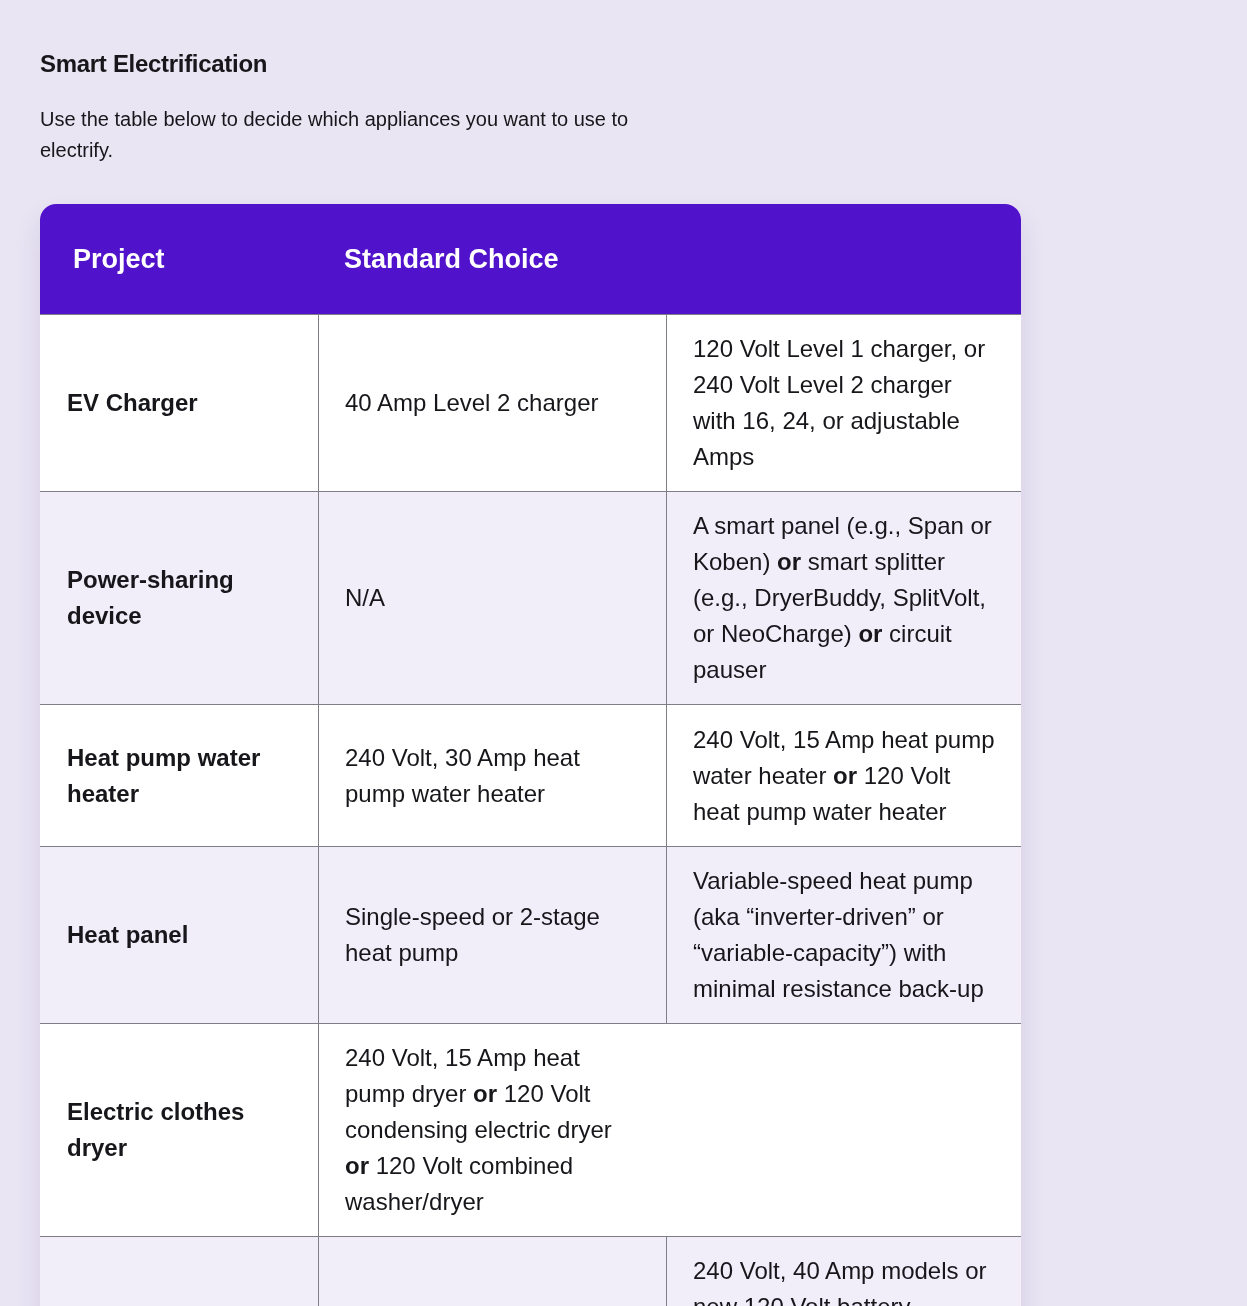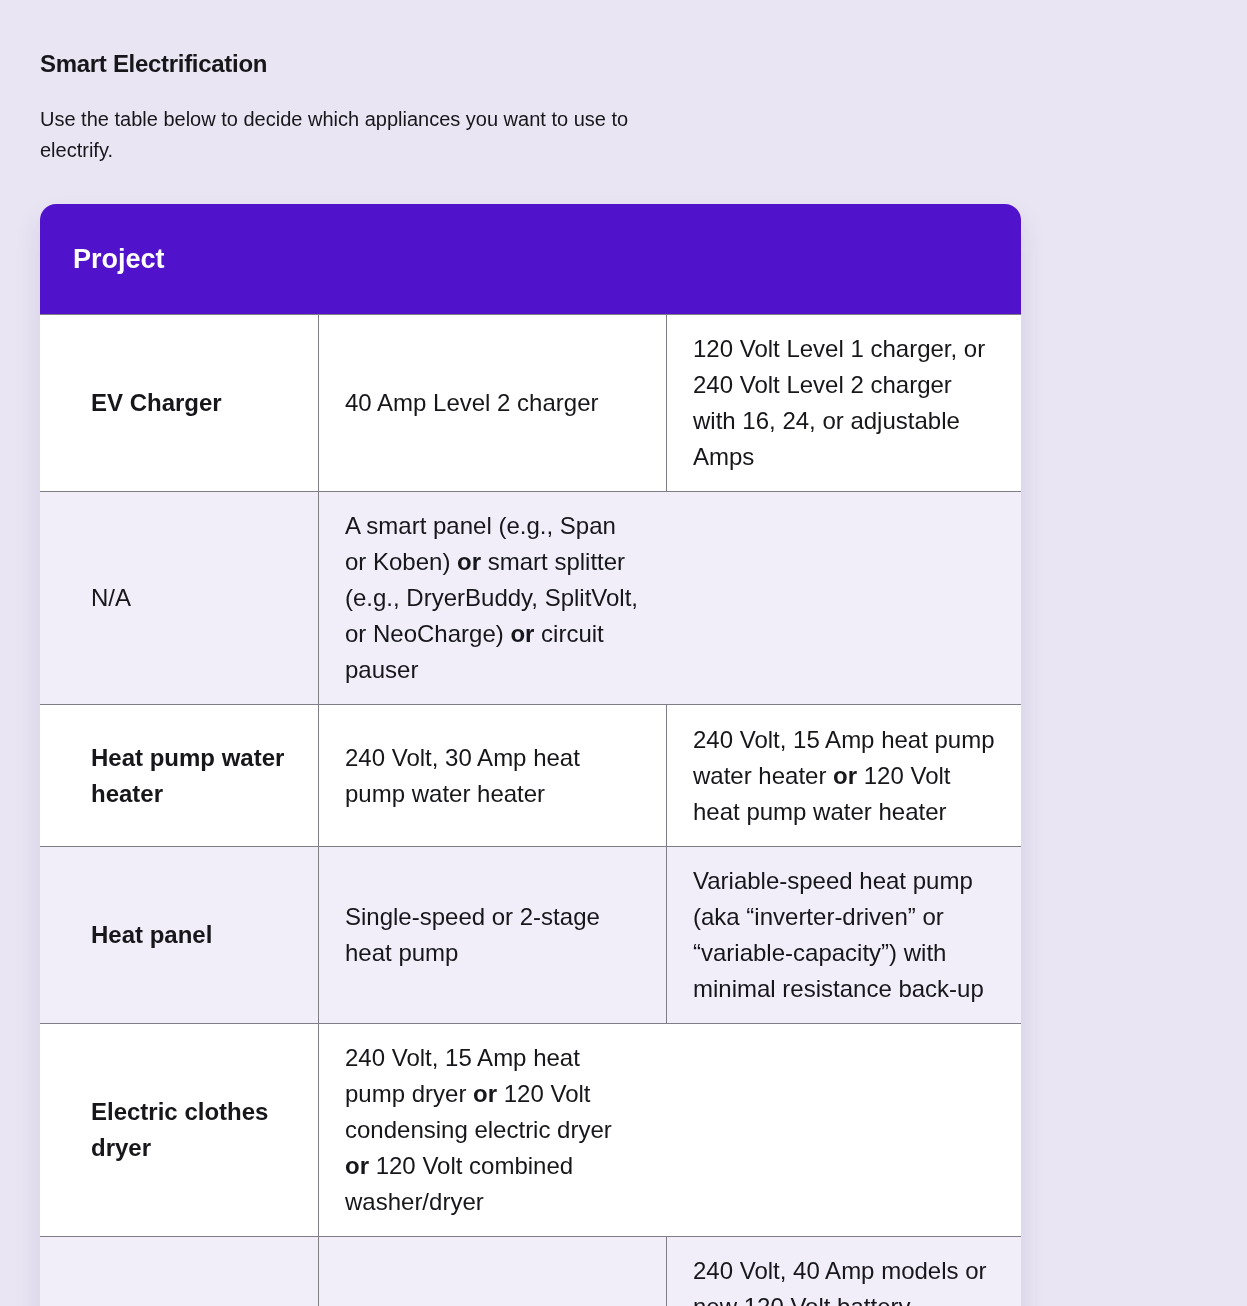--- a/index.html
+++ b/index.html
@@ -74,48 +74,52 @@
 
   .cell {
     display: flex;
     flex-direction: column;
     justify-content: center;
     padding: 16px 24px 16px 26px;
     font-size: 24px;
     line-height: 1.5;
     border-left: 1px solid var(--border);
   }
-  .cell:first-child { border-left: none; padding-left: 51px; padding-right: 20px; }
+  .cell:first-child { border-left: none; padding-left: 27px; padding-right: 20px; }
   .cell-text strong { font-weight: 700; }
   .col-project { font-weight: 700; }
 </style>
 </head>
 <body>
 
 <div class="container">
   <h1 class="page-title">Smart Electrification</h1>
   <p class="page-subtitle">Use the table below to decide which appliances you want to use to electrify.</p>
 
   <div class="table-card">
     <div class="t-header">
       <div class="h-cell">Project</div>
+      <div class="h-cell">Standard Choice</div>
     </div>
     <div id="table-body">
         <div class="t-row">
           <div class="cell col-project">
             <div class="cell-text"><span>EV Charger</span></div>
           </div>
           <div class="cell col-standard">
             <div class="cell-text"><span>40 Amp Level 2 charger</span></div>
           </div>
           <div class="cell col-power">
             <div class="cell-text"><span>120 Volt Level 1 charger, or 240 Volt Level 2 charger with 16, 24, or adjustable Amps</span></div>
           </div>
         </div>
         <div class="t-row">
+          <div class="cell col-project">
+            <div class="cell-text"><span>Power-sharing device</span></div>
+          </div>
           <div class="cell col-standard">
             <div class="cell-text"><span>N/A</span></div>
           </div>
           <div class="cell col-power">
             <div class="cell-text"><span>A smart panel (e.g., Span or Koben) </span><strong>or</strong><span> smart splitter (e.g., DryerBuddy, SplitVolt, or NeoCharge) </span><strong>or</strong><span> circuit pauser</span></div>
           </div>
         </div>
         <div class="t-row">
           <div class="cell col-project">
             <div class="cell-text"><span>Heat pump water heater</span></div>

